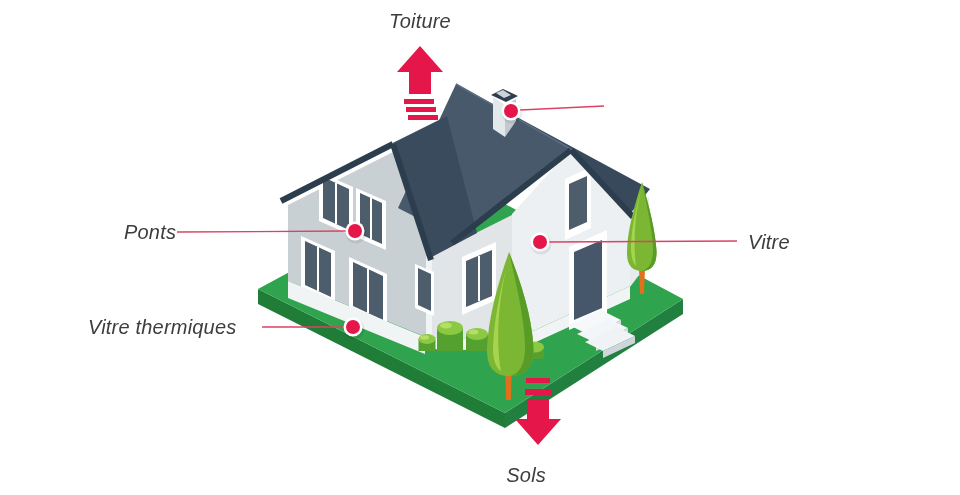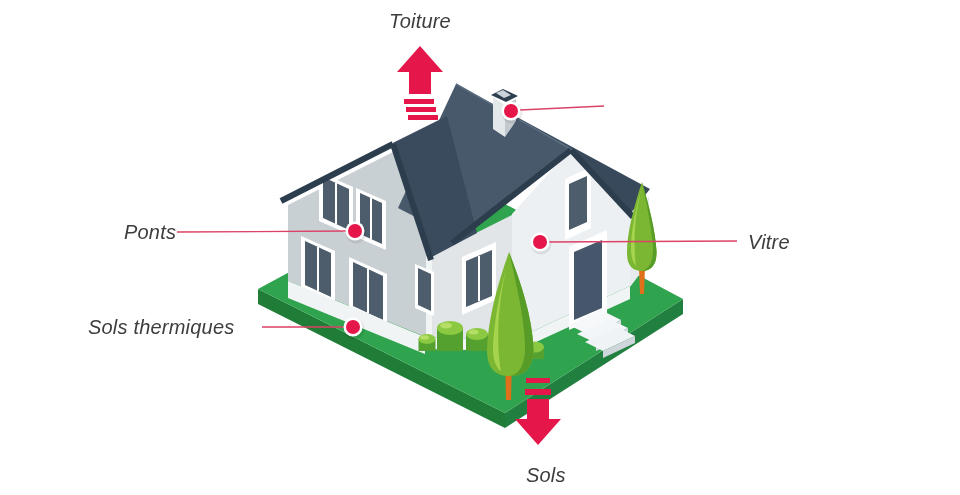--- a/index.html
+++ b/index.html
@@ -14,21 +14,21 @@
     position:absolute;
     color:var(--c-label_text,#3D3D3D);
     font-size:20px;line-height:1.2;white-space:nowrap;
     letter-spacing:.2px;
   }
   .lbl-toiture{left:379px;top:9px;width:82px;text-align:center;}
   .lbl-air{left:613px;top:98px;}
   .lbl-vitre{left:124px;top:220px;}
   .lbl-murs{left:748px;top:230px;}
   .lbl-ponts{left:88px;top:315px;}
-  .lbl-sols{left:526px;top:463px;width:72px;text-align:left;}
+  .lbl-sols{left:474px;top:463px;width:72px;text-align:right;}
 </style>
 </head>
 <body>
 
 <div class="stage">
 
   <svg width="960" height="495" viewBox="0 0 960 495">
 
     <g>
       <polygon points="258,289 505,413 505,428 258,304" fill="var(--c-lawn_side,#1F7D37)"></polygon>
@@ -179,16 +179,16 @@
         <circle cx="354" cy="329" r="10.5" fill="#00000014"></circle>
         <circle cx="353" cy="327" r="9.5" fill="#FFFFFF"></circle>
         <circle cx="353" cy="327" r="7" fill="var(--c-accent,#E5174A)"></circle>
       </g>
     </g>
   </svg>
 
   <div class="label lbl-toiture">Toiture</div>
   <div class="label lbl-vitre">Ponts</div>
   <div class="label lbl-murs">Vitre</div>
-  <div class="label lbl-ponts">Sols thermiques</div>
+  <div class="label lbl-ponts">Vitre thermiques</div>
   <div class="label lbl-sols">Sols</div>
 
 </div>
 
 </body></html>

